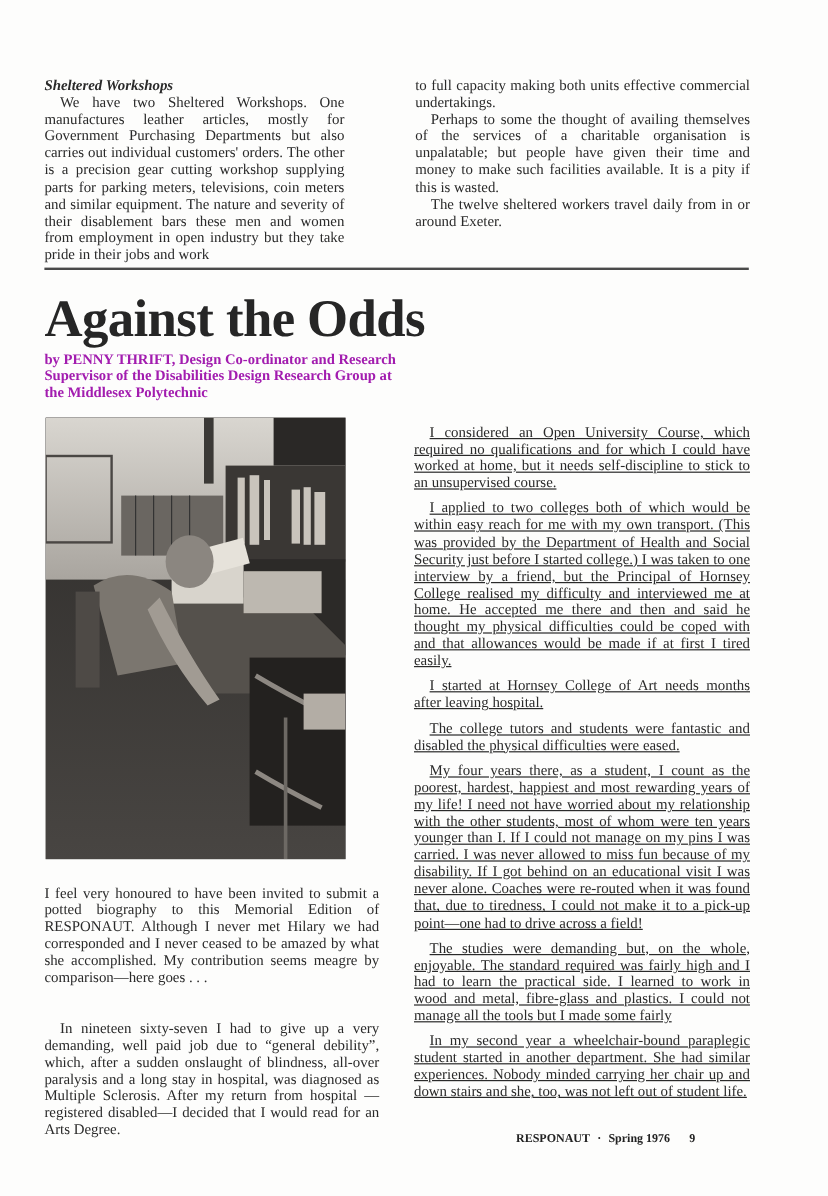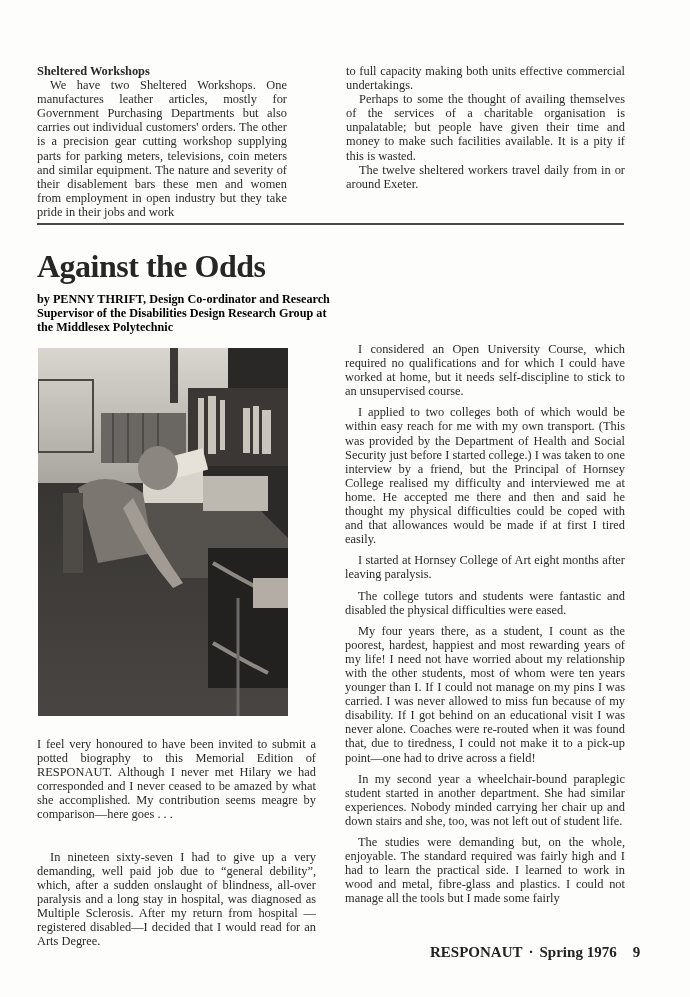--- a/index.html
+++ b/index.html
@@ -5,29 +5,29 @@
   html, body { margin: 0; padding: 0; }
   body {
     width: 690px; height: 997px; background: #fdfdfc; position: relative; overflow: hidden;
     font-family: "Liberation Serif", "DejaVu Serif", serif; color: #2a2a2a;
   }
   .col { position: absolute; font-size: 12.4px; line-height: 14.1px; text-align: justify; }
   .col p { margin: 0; text-indent: 13px; }
   .col p.gap { margin-top: 7px; }
   #top-left { left: 37px; top: 64px; width: 250px; }
   #top-right { left: 346px; top: 64px; width: 279px; }
-  .subhead { font-weight: bold; font-size: 12.4px; text-indent: 0 !important; text-align: left; }
+  .subhead { font-weight: bold; font-size: 12.4px; text-indent: 0 !important; text-align: left; font-style: italic; }
   #rule { position: absolute; left: 37px; top: 223px; width: 587px; height: 2px; background: #4a4a4a; }
-  #title { position: absolute; left: 37px; top: 244px; font-size: 32px; font-weight: bold; line-height: 44px; color: #262626; letter-spacing: -0.5px;
+  #title { position: absolute; left: 37px; top: 244px; font-size: 44px; font-weight: bold; line-height: 44px; color: #262626; letter-spacing: -0.5px;
     font-family: "Liberation Serif", "DejaVu Serif", serif; }
-  #byline { position: absolute; left: 37px; top: 292px; width: 300px; font-size: 12.2px; line-height: 14.2px; font-weight: bold; color: #000000; }
+  #byline { position: absolute; left: 37px; top: 292px; width: 300px; font-size: 12.2px; line-height: 14.2px; font-weight: bold; color: #a21caf; }
   #photo { position: absolute; left: 38px; top: 348px; width: 250px; height: 368px; background: #3a3836; overflow: hidden; }
   #bottom-left { left: 37px; top: 737px; width: 279px; font-family: Liberation Serif, serif; }
-  #bottom-right { left: 345px; top: 342px; width: 280px; }
-  #footer { position: absolute; left: 430px; top: 944px; font-size: 15px; font-weight: bold; color: #222; white-space: nowrap; }
+  #bottom-right { left: 345px; top: 353px; width: 280px; text-decoration: underline; }
+  #footer { position: absolute; left: 430px; top: 944px; font-size: 10px; font-weight: bold; color: #222; white-space: nowrap; }
   #footer span { display: inline-block; }
   #footer .dot { margin: 0 6px; }
   #footer .pg { margin-left: 16px; }
 </style>
 </head>
 <body>
 
 <div id="top-left" class="col">
   <p class="subhead">Sheltered Workshops</p>
   <p>We have two Sheltered Workshops. One manufactures leather articles, mostly for Government Purchasing Departments but also carries out individual customers' orders. The other is a precision gear cutting workshop supplying parts for parking meters, televisions, coin meters and similar equipment. The nature and severity of their disablement bars these men and women from employment in open industry but they take pride in their jobs and work</p>
@@ -95,22 +95,22 @@
 </div>
 
 <div id="bottom-left" class="col">
   <p style="text-indent:0">I feel very honoured to have been invited to submit a potted biography to this Memorial Edition of RESPONAUT. Although I never met Hilary we had corresponded and I never ceased to be amazed by what she accomplished. My contribution seems meagre by comparison—here goes . . .</p>
   <p class="gap" style="margin-top:28px">In nineteen sixty-seven I had to give up a very demanding, well paid job due to “general debility”, which, after a sudden onslaught of blindness, all-over paralysis and a long stay in hospital, was diagnosed as Multiple Sclerosis. After my return from hospital —registered disabled—I decided that I would read for an Arts Degree.</p>
 </div>
 
 <div id="bottom-right" class="col">
   <p>I considered an Open University Course, which required no qualifications and for which I could have worked at home, but it needs self-discipline to stick to an unsupervised course.</p>
   <p class="gap">I applied to two colleges both of which would be within easy reach for me with my own transport. (This was provided by the Department of Health and Social Security just before I started college.) I was taken to one interview by a friend, but the Principal of Hornsey College realised my difficulty and interviewed me at home. He accepted me there and then and said he thought my physical difficulties could be coped with and that allowances would be made if at first I tired easily.</p>
-  <p class="gap">I started at Hornsey College of Art eight months after leaving paralysis.</p>
+  <p class="gap">I started at Hornsey College of Art needs months after leaving hospital.</p>
   <p class="gap">The college tutors and students were fantastic and disabled the physical difficulties were eased.</p>
   <p class="gap">My four years there, as a student, I count as the poorest, hardest, happiest and most rewarding years of my life! I need not have worried about my relationship with the other students, most of whom were ten years younger than I. If I could not manage on my pins I was carried. I was never allowed to miss fun because of my disability. If I got behind on an educational visit I was never alone. Coaches were re-routed when it was found that, due to tiredness, I could not make it to a pick-up point—one had to drive across a field!</p>
+  <p class="gap">The studies were demanding but, on the whole, enjoyable. The standard required was fairly high and I had to learn the practical side. I learned to work in wood and metal, fibre-glass and plastics. I could not manage all the tools but I made some fairly</p>
   <p class="gap">In my second year a wheelchair-bound paraplegic student started in another department. She had similar experiences. Nobody minded carrying her chair up and down stairs and she, too, was not left out of student life.</p>
-  <p class="gap">The studies were demanding but, on the whole, enjoyable. The standard required was fairly high and I had to learn the practical side. I learned to work in wood and metal, fibre-glass and plastics. I could not manage all the tools but I made some fairly</p>
 </div>
 
 <div id="footer">
   <span>RESPONAUT</span><span class="dot">·</span><span>Spring 1976</span><span class="pg">9</span>
 </div>
 
 </body></html>

